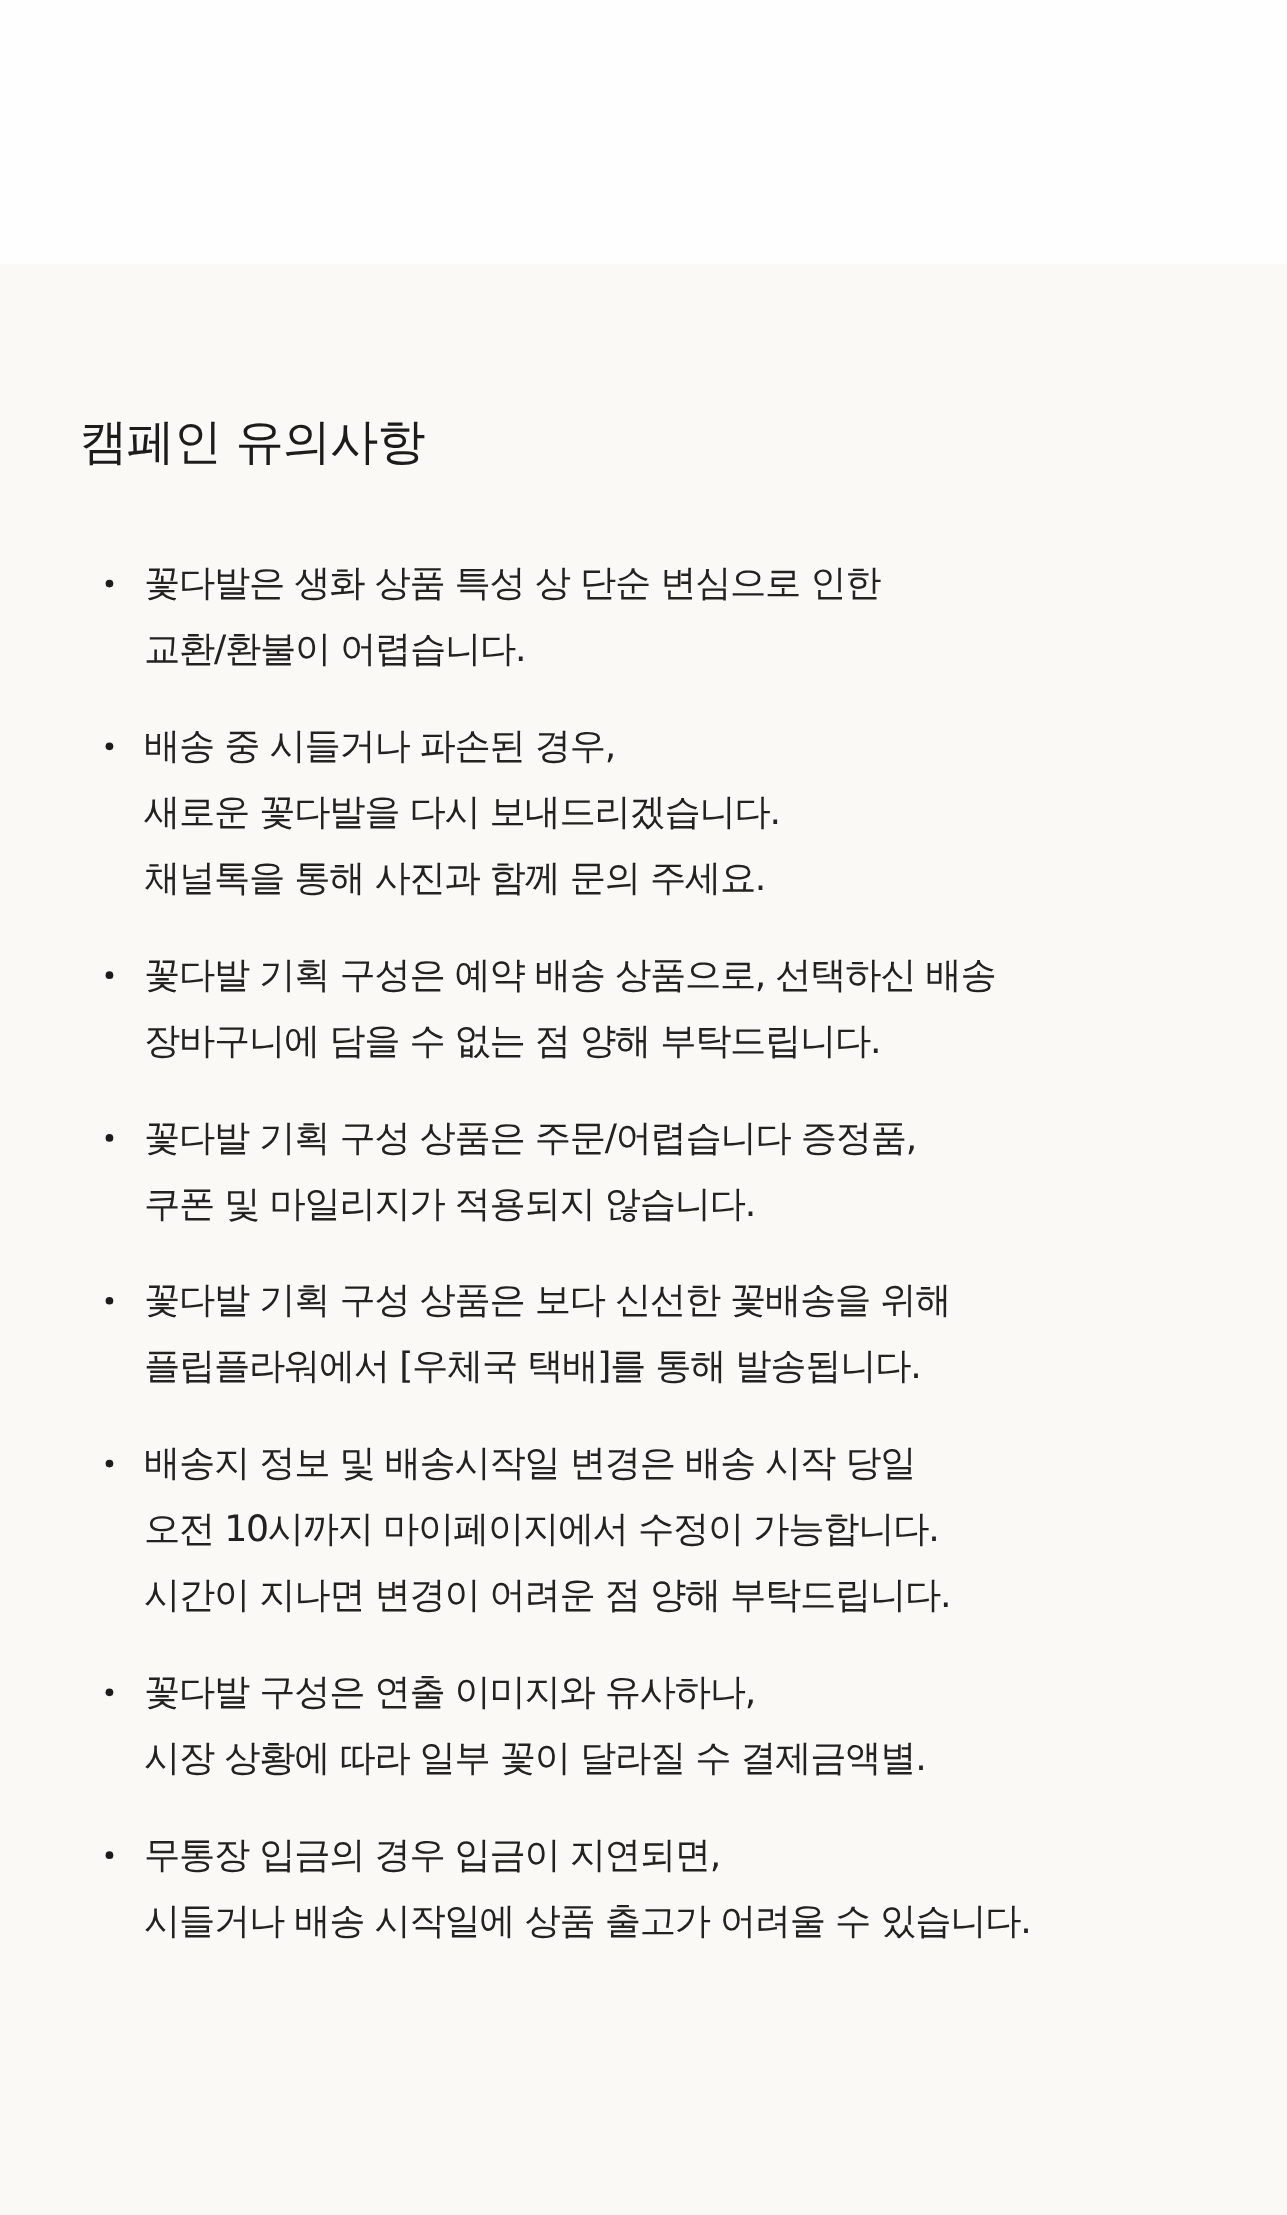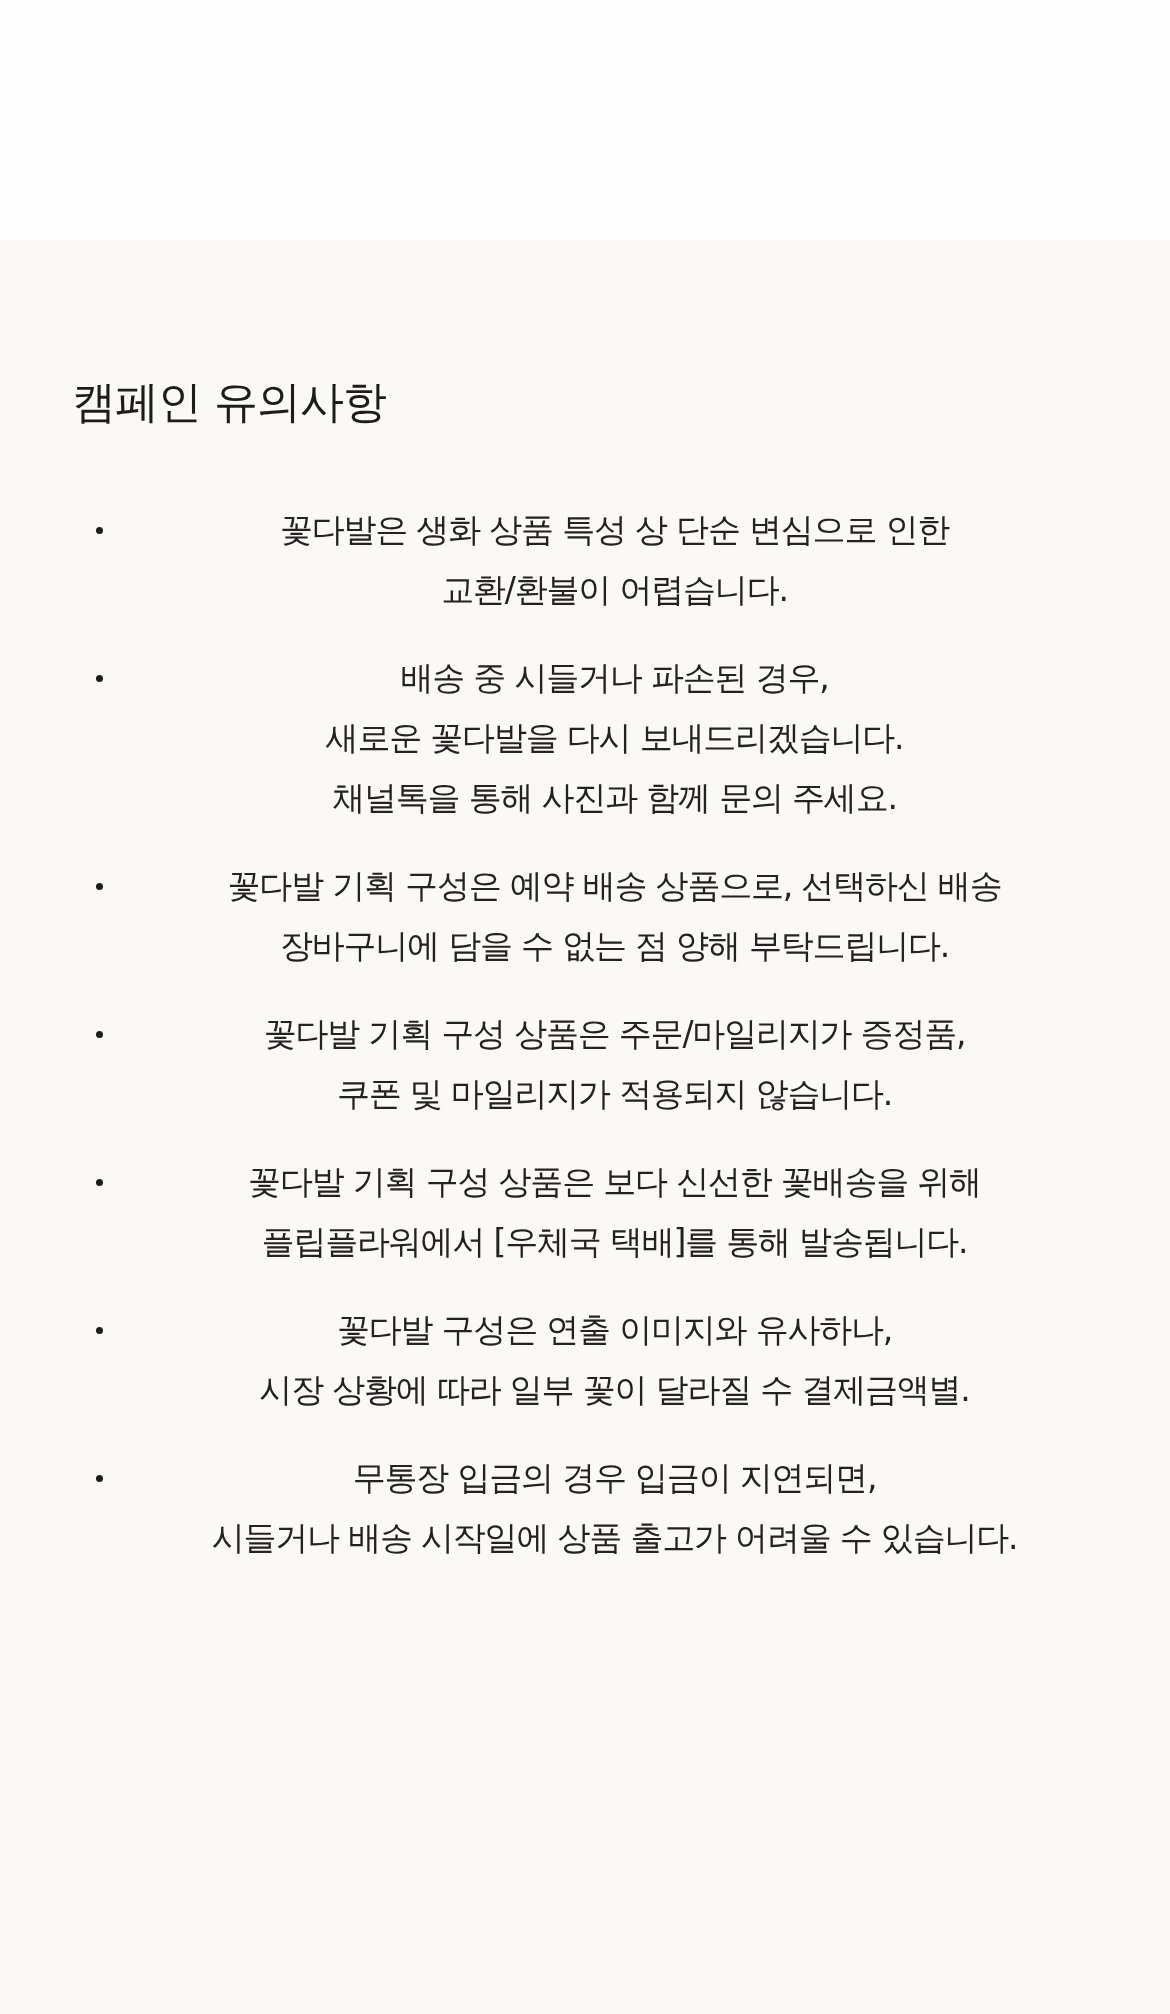--- a/index.html
+++ b/index.html
@@ -26,21 +26,20 @@
   }
   .notice-list {
     list-style: none;
     margin: 70px 0 0 0;
     padding: 0;
   }
   .notice-item {
     position: relative;
     padding-left: 59px;
     margin-bottom: 28px;
-    text-align: center;
   }
   .bullet {
     position: absolute;
     left: 24px; top: 27px;
     width: 7px; height: 7px;
     border-radius: 50%;
     background: #1c1c1c;
   }
   .line {
     display: block;
@@ -71,27 +70,33 @@
       <span class="line">새로운 꽃다발을 다시 보내드리겠습니다.</span>
       <span class="line">채널톡을 통해 사진과 함께 문의 주세요.</span>
     </li>
     <li class="notice-item">
       <span class="bullet"></span>
       <span class="line">꽃다발 기획 구성은 예약 배송 상품으로, 선택하신 배송</span>
       <span class="line">장바구니에 담을 수 없는 점 양해 부탁드립니다.</span>
     </li>
     <li class="notice-item">
       <span class="bullet"></span>
-      <span class="line">꽃다발 기획 구성 상품은 주문/마일리지가 증정품,</span>
+      <span class="line">꽃다발 기획 구성 상품은 주문/어렵습니다 증정품,</span>
       <span class="line">쿠폰 및 마일리지가 적용되지 않습니다.</span>
     </li>
     <li class="notice-item">
       <span class="bullet"></span>
       <span class="line">꽃다발 기획 구성 상품은 보다 신선한 꽃배송을 위해</span>
       <span class="line">플립플라워에서 [우체국 택배]를 통해 발송됩니다.</span>
+    </li>
+    <li class="notice-item">
+      <span class="bullet"></span>
+      <span class="line">배송지 정보 및 배송시작일 변경은 배송 시작 당일</span>
+      <span class="line">오전 10시까지 마이페이지에서 수정이 가능합니다.</span>
+      <span class="line">시간이 지나면 변경이 어려운 점 양해 부탁드립니다.</span>
     </li>
     <li class="notice-item">
       <span class="bullet"></span>
       <span class="line">꽃다발 구성은 연출 이미지와 유사하나,</span>
       <span class="line">시장 상황에 따라 일부 꽃이 달라질 수 결제금액별.</span>
     </li>
     <li class="notice-item">
       <span class="bullet"></span>
       <span class="line">무통장 입금의 경우 입금이 지연되면,</span>
       <span class="line">시들거나 배송 시작일에 상품 출고가 어려울 수 있습니다.</span>

